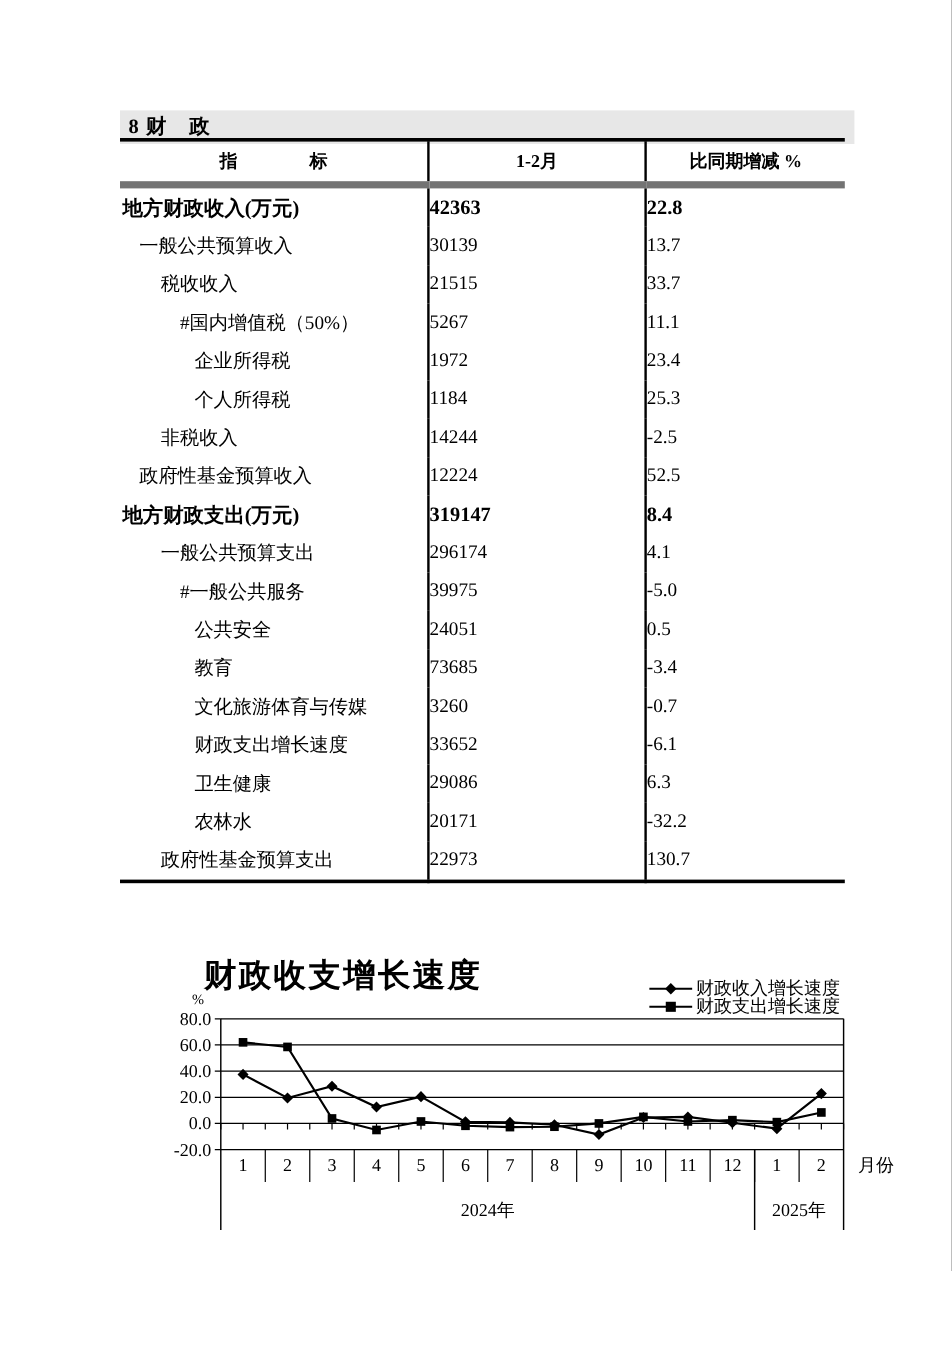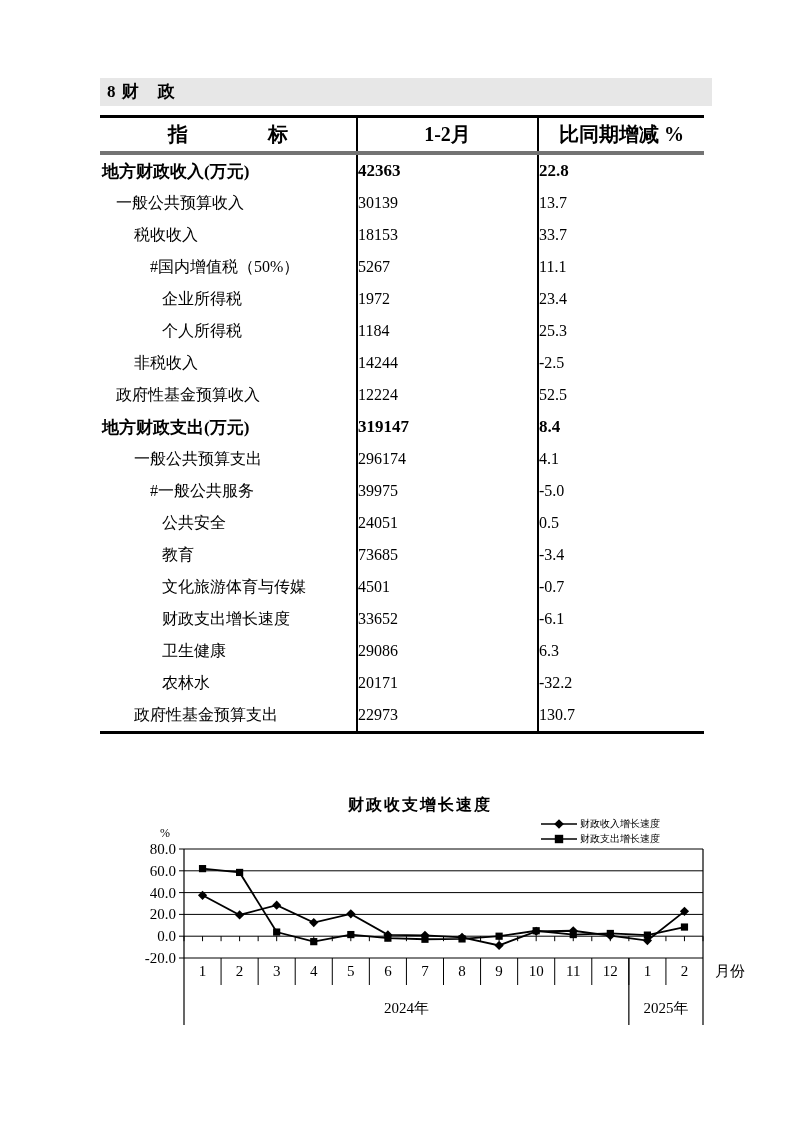--- a/index.html
+++ b/index.html
@@ -2,52 +2,52 @@
 <html><head>
 <meta charset="utf-8">
 <style>
   html,body { margin:0; padding:0; background:#888; }
   .page {
     position:relative; width:793px; height:1122px; margin:0 auto;
     background:#ffffff; overflow:hidden;
     font-family:"Liberation Serif","DejaVu Serif",serif; color:#000;
   }
   .section-band {
-    position:absolute; left:100px; top:78px; width:612px; height:28px;
+    position:absolute; left:100px; top:92px; width:612px; height:28px;
     background:#e7e7e7; box-sizing:border-box; padding-left:7px;
     font-size:17px; font-weight:bold; line-height:28px; letter-spacing:1px;
   }
   .stats-table {
     position:absolute; left:100px; top:115px; width:604px;
     border-collapse:collapse; table-layout:fixed;
     border-top:3px solid #000; border-bottom:3px solid #000;
   }
   .stats-table th, .stats-table td { padding:0; margin:0; }
   .stats-table thead th {
-    height:33px; font-size:20px; font-weight:bold; text-align:center;
-    border-bottom:4px solid #737373;
+    height:33px; font-size:15px; font-weight:bold; text-align:center;
+    border-bottom:6px solid #737373;
   }
   .stats-table td { height:32px; font-size:16px;margin-left:48px; }
   .stats-table td.lbl { text-align:left; }
   .stats-table td.num { text-align:left; }
   .stats-table .c1 { border-right:2px solid #000; }
   .stats-table .c2 { border-right:2px solid #000; }
   .bold-row td { font-weight:bold; font-size:17px; }
   .ind0 { padding-left:2px !important; }
   .ind1 { padding-left:16px !important; }
   .ind2 { padding-left:34px !important; }
   .ind3 { padding-left:50px !important; }
   .ind4 { padding-left:62px !important; }
   .chart-title {
-    position:absolute; left:170px; top:795px; width:500px; text-align:center;
-    font-size:16px; font-weight:bold; letter-spacing:2px;
+    position:absolute; left:170px; top:795px; width:500px; text-align:left;
+    font-size:27px; font-weight:bold; letter-spacing:2px;
   }
   .legend { position:absolute; left:541px; top:816px; }
   .legend-item { display:flex; align-items:center; height:15px; }
-  .legend-item .lg-label { font-size:10px; white-space:nowrap; margin-left:3px; }
+  .legend-item .lg-label { font-size:15px; white-space:nowrap; margin-left:3px; }
   #chart-svg { position:absolute; left:90px; top:792px; }
   .svgtxt { font-family:"Liberation Serif","DejaVu Serif",serif; }
 </style>
 </head>
 <body>
 
 <div class="page">
 
   <div class="section-band">
     <span>8 财　政</span>
@@ -72,21 +72,21 @@
           <td class="num c2">42363</td>
           <td class="num">22.8</td>
         </tr>
         <tr>
           <td class="lbl c1 ind1">一般公共预算收入</td>
           <td class="num c2">30139</td>
           <td class="num">13.7</td>
         </tr>
         <tr>
           <td class="lbl c1 ind2">税收收入</td>
-          <td class="num c2">18153</td>
+          <td class="num c2">21515</td>
           <td class="num">33.7</td>
         </tr>
         <tr>
           <td class="lbl c1 ind3">#国内增值税（50%）</td>
           <td class="num c2">5267</td>
           <td class="num">11.1</td>
         </tr>
         <tr>
           <td class="lbl c1 ind4">企业所得税</td>
           <td class="num c2">1972</td>
@@ -127,21 +127,21 @@
           <td class="num c2">24051</td>
           <td class="num">0.5</td>
         </tr>
         <tr>
           <td class="lbl c1 ind4">教育</td>
           <td class="num c2">73685</td>
           <td class="num">-3.4</td>
         </tr>
         <tr>
           <td class="lbl c1 ind4">文化旅游体育与传媒</td>
-          <td class="num c2">4501</td>
+          <td class="num c2">3260</td>
           <td class="num">-0.7</td>
         </tr>
         <tr>
           <td class="lbl c1 ind4">财政支出增长速度</td>
           <td class="num c2">33652</td>
           <td class="num">-6.1</td>
         </tr>
         <tr>
           <td class="lbl c1 ind4">卫生健康</td>
           <td class="num c2">29086</td>

